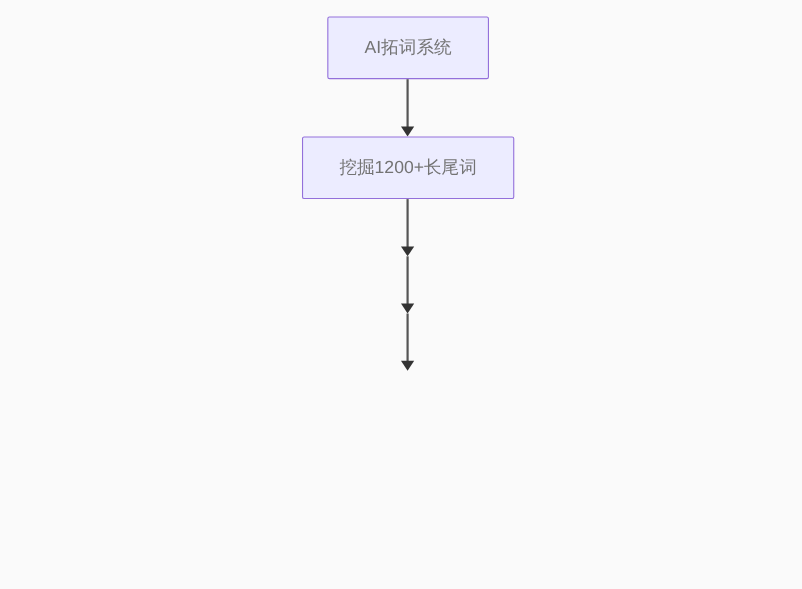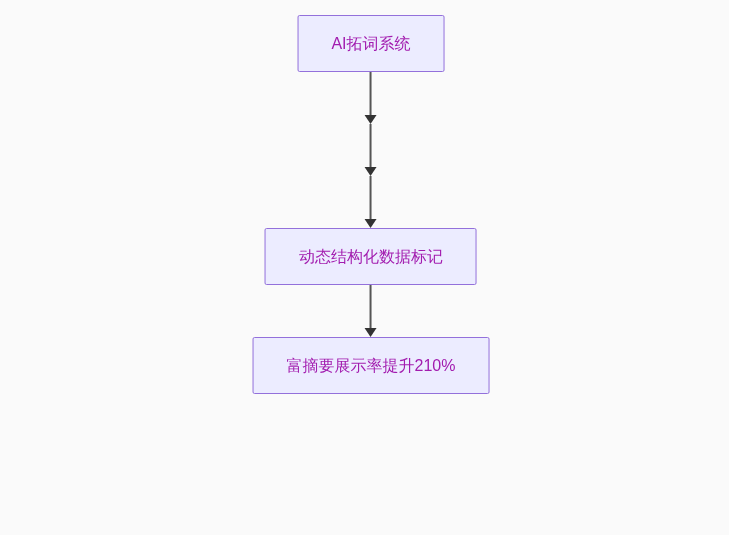--- a/index.html
+++ b/index.html
@@ -29,21 +29,21 @@
     border-radius: 2px;
     padding: 0 33px;
     height: 55px;
     display: flex;
     align-items: center;
     justify-content: center;
     box-sizing: content-box;
   }
   .node-label {
     font-size: 16px;
-    color: #a21caf;
+    color: #737373;
     white-space: nowrap;
     line-height: 1.2;
     text-align: center;
   }
   .arrow {
     height: 52px;
     display: flex;
     flex-direction: column;
     align-items: center;
   }
@@ -68,38 +68,35 @@
 
   <div class="node">
     <span class="node-label">AI拓词系统</span>
   </div>
 
   <div class="arrow">
     <div class="arrow-line"></div>
     <div class="arrow-head"></div>
   </div>
 
+  <div class="node">
+    <span class="node-label">挖掘1200+长尾词</span>
+  </div>
 
   <div class="arrow">
     <div class="arrow-line"></div>
     <div class="arrow-head"></div>
   </div>
 
 
   <div class="arrow">
     <div class="arrow-line"></div>
     <div class="arrow-head"></div>
   </div>
 
-  <div class="node">
-    <span class="node-label">动态结构化数据标记</span>
-  </div>
 
   <div class="arrow">
     <div class="arrow-line"></div>
     <div class="arrow-head"></div>
   </div>
 
-  <div class="node">
-    <span class="node-label">富摘要展示率提升210%</span>
-  </div>
 
 </div>
 
 </body></html>

